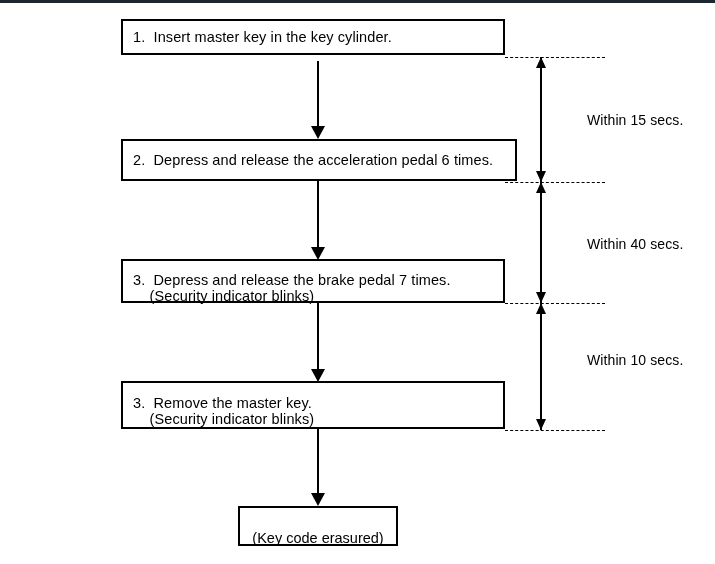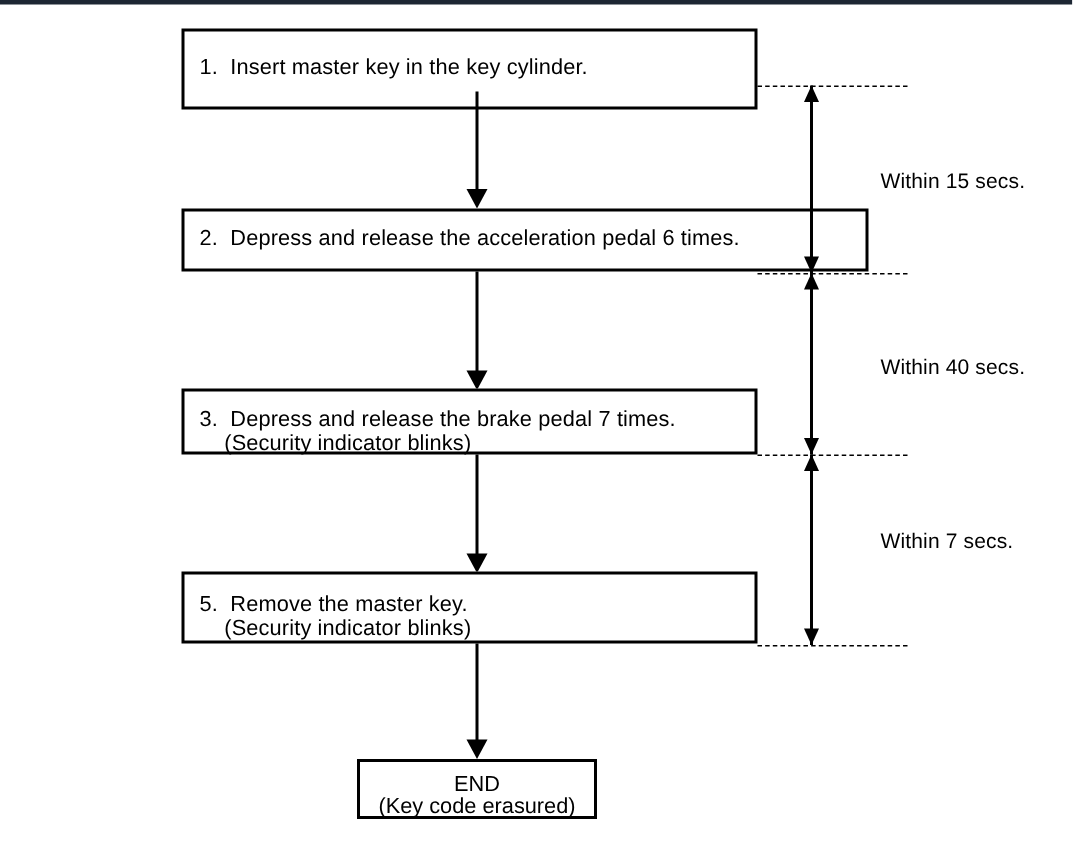--- a/index.html
+++ b/index.html
@@ -119,68 +119,67 @@
     letter-spacing: 0.1px;
   }
 </style>
 </head>
 <body>
 
 <div id="page">
 
   <div id="top-border"></div>
 
-  <div class="flow-box" style="left:121px; top:19px; width:384px; height:54px;">
+  <div class="flow-box" style="left:121px; top:19px; width:384px; height:36px;">
     <div class="flow-box-text">1.  Insert master key in the key cylinder.</div>
   </div>
 
   <div class="connector" style="left:317px; top:61px; height:68px;"></div>
   <div class="arrowhead-down" style="left:311px; top:126px;"></div>
 
-  <div class="flow-box" style="left:121px; top:139px; width:458px; height:42px;">
+  <div class="flow-box" style="left:121px; top:139px; width:396px; height:42px;">
     <div class="flow-box-text">2.  Depress and release the acceleration pedal 6 times.</div>
   </div>
 
   <div class="connector" style="left:317px; top:181px; height:68px;"></div>
   <div class="arrowhead-down" style="left:311px; top:247px;"></div>
 
   <div class="flow-box" style="left:121px; top:259px; width:384px; height:44px;padding-left:12px;">
     <div class="flow-box-text two-line" style="top:9px; transform:none;">3.  Depress and release the brake pedal 7 times.</div>
     <div class="flow-box-text two-line" style="top:25px; transform:none;">    (Security indicator blinks)</div>
   </div>
 
   <div class="connector" style="left:317px; top:303px; height:68px;"></div>
   <div class="arrowhead-down" style="left:311px; top:369px;"></div>
 
   <div class="flow-box" style="left:121px; top:381px; width:384px; height:48px;">
-    <div class="flow-box-text two-line" style="top:10px; transform:none;">5.  Remove the master key.</div>
+    <div class="flow-box-text two-line" style="top:10px; transform:none;">3.  Remove the master key.</div>
     <div class="flow-box-text two-line" style="top:26px; transform:none;">    (Security indicator blinks)</div>
   </div>
 
   <div class="connector" style="left:317px; top:429px; height:66px;"></div>
   <div class="arrowhead-down" style="left:311px; top:493px;"></div>
 
   <div class="end-box" style="left:238px; top:506px; width:160px; height:40px;">
-    <div class="end-text" style="top:6px; transform:none;">END</div>
-    <div class="end-text" style="top:21px; transform:none;">(Key code erasured)</div>
+    <div class="end-text" style="top:21px; transform:none;text-decoration:underline;">(Key code erasured)</div>
   </div>
 
   <div class="ext-line" style="left:505px; top:57px; width:100px;"></div>
   <div class="ext-line" style="left:505px; top:182px; width:100px;"></div>
   <div class="ext-line" style="left:505px; top:303px; width:100px;"></div>
   <div class="ext-line" style="left:505px; top:430px; width:100px;"></div>
 
   <div class="dim-line" style="left:540px; top:57px; height:125px;"></div>
   <div class="dim-arrow-up" style="left:536px; top:57px;"></div>
   <div class="dim-arrow-down" style="left:536px; top:171px;"></div>
   <div class="time-label" style="left:587px; top:112px;">Within 15 secs.</div>
 
   <div class="dim-line" style="left:540px; top:182px; height:121px;"></div>
   <div class="dim-arrow-up" style="left:536px; top:182px;"></div>
   <div class="dim-arrow-down" style="left:536px; top:292px;"></div>
   <div class="time-label" style="left:587px; top:236px;">Within 40 secs.</div>
 
   <div class="dim-line" style="left:540px; top:303px; height:127px;"></div>
   <div class="dim-arrow-up" style="left:536px; top:303px;"></div>
   <div class="dim-arrow-down" style="left:536px; top:419px;"></div>
-  <div class="time-label" style="left:587px; top:352px;">Within 7 secs.</div>
+  <div class="time-label" style="left:587px; top:352px;">Within 10 secs.</div>
 
 </div>
 
 </body></html>

